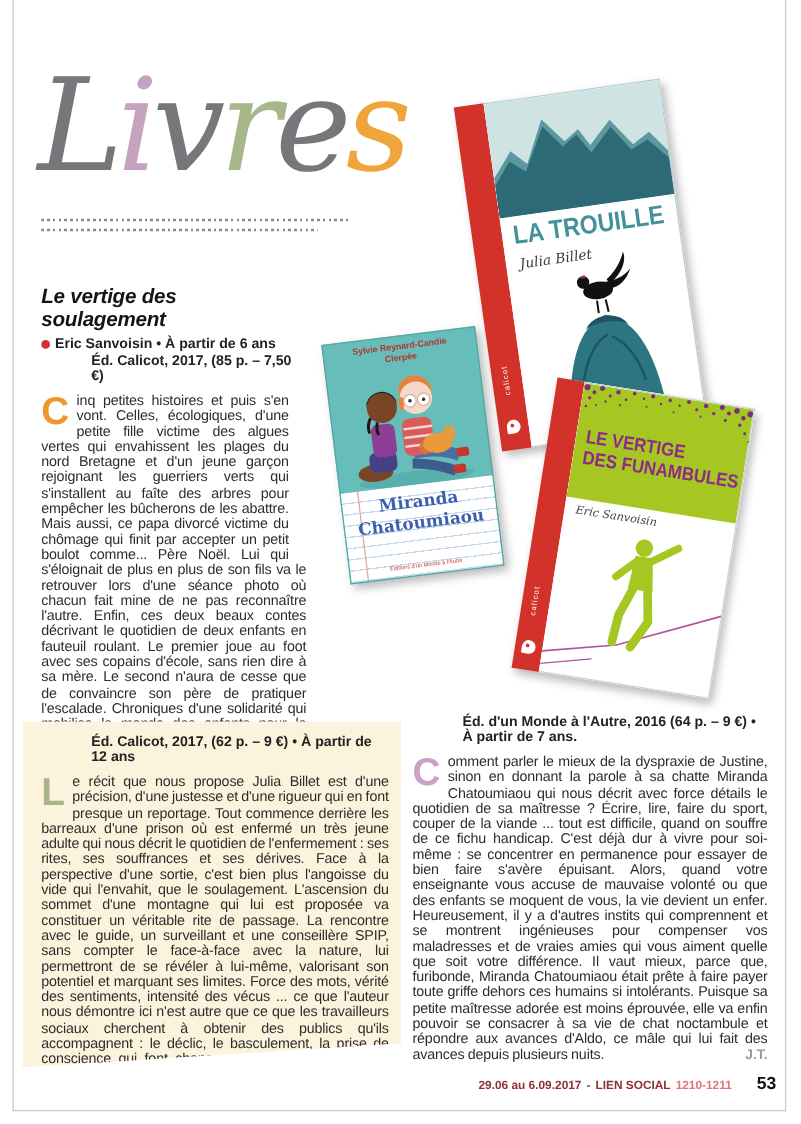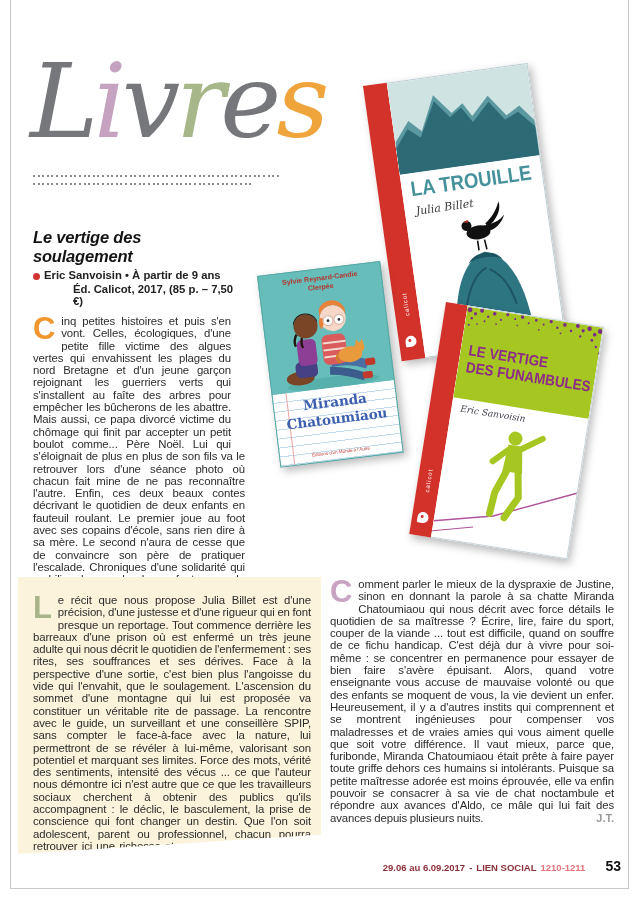--- a/index.html
+++ b/index.html
@@ -244,32 +244,34 @@
           <path d="M64,52 L56,74 L54,96" stroke-width="7" fill="none"></path>
           <path d="M76,52 L80,76 L69,98" stroke-width="7" fill="none"></path>
         </g>
       </svg>
     </div>
   </div>
 
   <section id="review-vertige">
     <div class="review-title">Le vertige des soulagement</div>
     <div class="byline">
-      <span class="dot"></span><span>Eric Sanvoisin • À partir de 9 ans</span>
+      <span class="dot"></span><span>Eric Sanvoisin • À partir de 6 ans</span>
     </div>
     <div class="edition">Éd. Calicot, 2017, (85 p. – 7,50 €)</div>
     <p class="body-text"><span class="r1-spacer"></span><span class="dropcap dc-orange">C</span><span>inq petites histoires et puis s'en vont. Celles, écologiques, d'une petite fille victime des algues vertes qui envahissent les plages du nord Bretagne et d'un jeune garçon rejoignant les guerriers verts qui s'installent au faîte des arbres pour empêcher les bûcherons de les abattre. Mais aussi, ce papa divorcé victime du chômage qui finit par accepter un petit boulot comme... Père Noël. Lui qui s'éloignait de plus en plus de son fils va le retrouver lors d'une séance photo où chacun fait mine de ne pas reconnaître l'autre. Enfin, ces deux beaux contes décrivant le quotidien de deux enfants en fauteuil roulant. Le premier joue au foot avec ses copains d'école, sans rien dire à sa mère. Le second n'aura de cesse que de convaincre son père de pratiquer l'escalade. Chroniques d'une solidarité qui mobilise le monde des enfants pour le premier et celui des adultes pour le second. Humour, tendresse et émotion sont au rendez-vous d'un livre destiné aux plus jeunes, mais que leurs parents ne dédaigneront pas lire, eux aussi.</span></p>
     <div class="sig-block sig">Jacques Trémintin</div>
   </section>
 
   <section id="box-trouille">
+    <div class="edition">Éd. Calicot, 2017, (62 p. – 9 €) • À partir de 12 ans</div>
     <p class="body-text"><span class="dropcap dc-sage">L</span><span>e récit que nous propose Julia Billet est d'une précision, d'une justesse et d'une rigueur qui en font presque un reportage. Tout commence derrière les barreaux d'une prison où est enfermé un très jeune adulte qui nous décrit le quotidien de l'enfermement : ses rites, ses souffrances et ses dérives. Face à la perspective d'une sortie, c'est bien plus l'angoisse du vide qui l'envahit, que le soulagement. L'ascension du sommet d'une montagne qui lui est proposée va constituer un véritable rite de passage. La rencontre avec le guide, un surveillant et une conseillère SPIP, sans compter le face-à-face avec la nature, lui permettront de se révéler à lui-même, valorisant son potentiel et marquant ses limites. Force des mots, vérité des sentiments, intensité des vécus ... ce que l'auteur nous démontre ici n'est autre que ce que les travailleurs sociaux cherchent à obtenir des publics qu'ils accompagnent : le déclic, le basculement, la prise de conscience qui font changer un destin. Que l'on soit adolescent, parent ou professionnel, chacun pourra retrouver ici une richesse et une émotion d'une grande force.</span><span class="sig sig-inline">J.T.</span></p>
   </section>
 
   <section id="review-miranda">
+    <div class="edition">Éd. d'un Monde à l'Autre, 2016 (64 p. – 9 €) • À partir de 7 ans.</div>
     <p class="body-text"><span class="dropcap dc-mauve">C</span><span>omment parler le mieux de la dyspraxie de Justine, sinon en donnant la parole à sa chatte Miranda Chatoumiaou qui nous décrit avec force détails le quotidien de sa maîtresse ? Écrire, lire, faire du sport, couper de la viande ... tout est difficile, quand on souffre de ce fichu handicap. C'est déjà dur à vivre pour soi-même : se concentrer en permanence pour essayer de bien faire s'avère épuisant. Alors, quand votre enseignante vous accuse de mauvaise volonté ou que des enfants se moquent de vous, la vie devient un enfer. Heureusement, il y a d'autres instits qui comprennent et se montrent ingénieuses pour compenser vos maladresses et de vraies amies qui vous aiment quelle que soit votre différence. Il vaut mieux, parce que, furibonde, Miranda Chatoumiaou était prête à faire payer toute griffe dehors ces humains si intolérants. Puisque sa petite maîtresse adorée est moins éprouvée, elle va enfin pouvoir se consacrer à sa vie de chat noctambule et répondre aux avances d'Aldo, ce mâle qui lui fait des avances depuis plusieurs nuits.</span></p>
     <div class="sig-right sig">J.T.</div>
   </section>
 
   <div class="footer">
     <span class="f-dark">29.06 au 6.09.2017</span>
     <span class="f-dark">-</span>
     <span class="f-dark">LIEN SOCIAL</span>
     <span class="f-issue">1210-1211</span>
     <span class="f-page">53</span>

